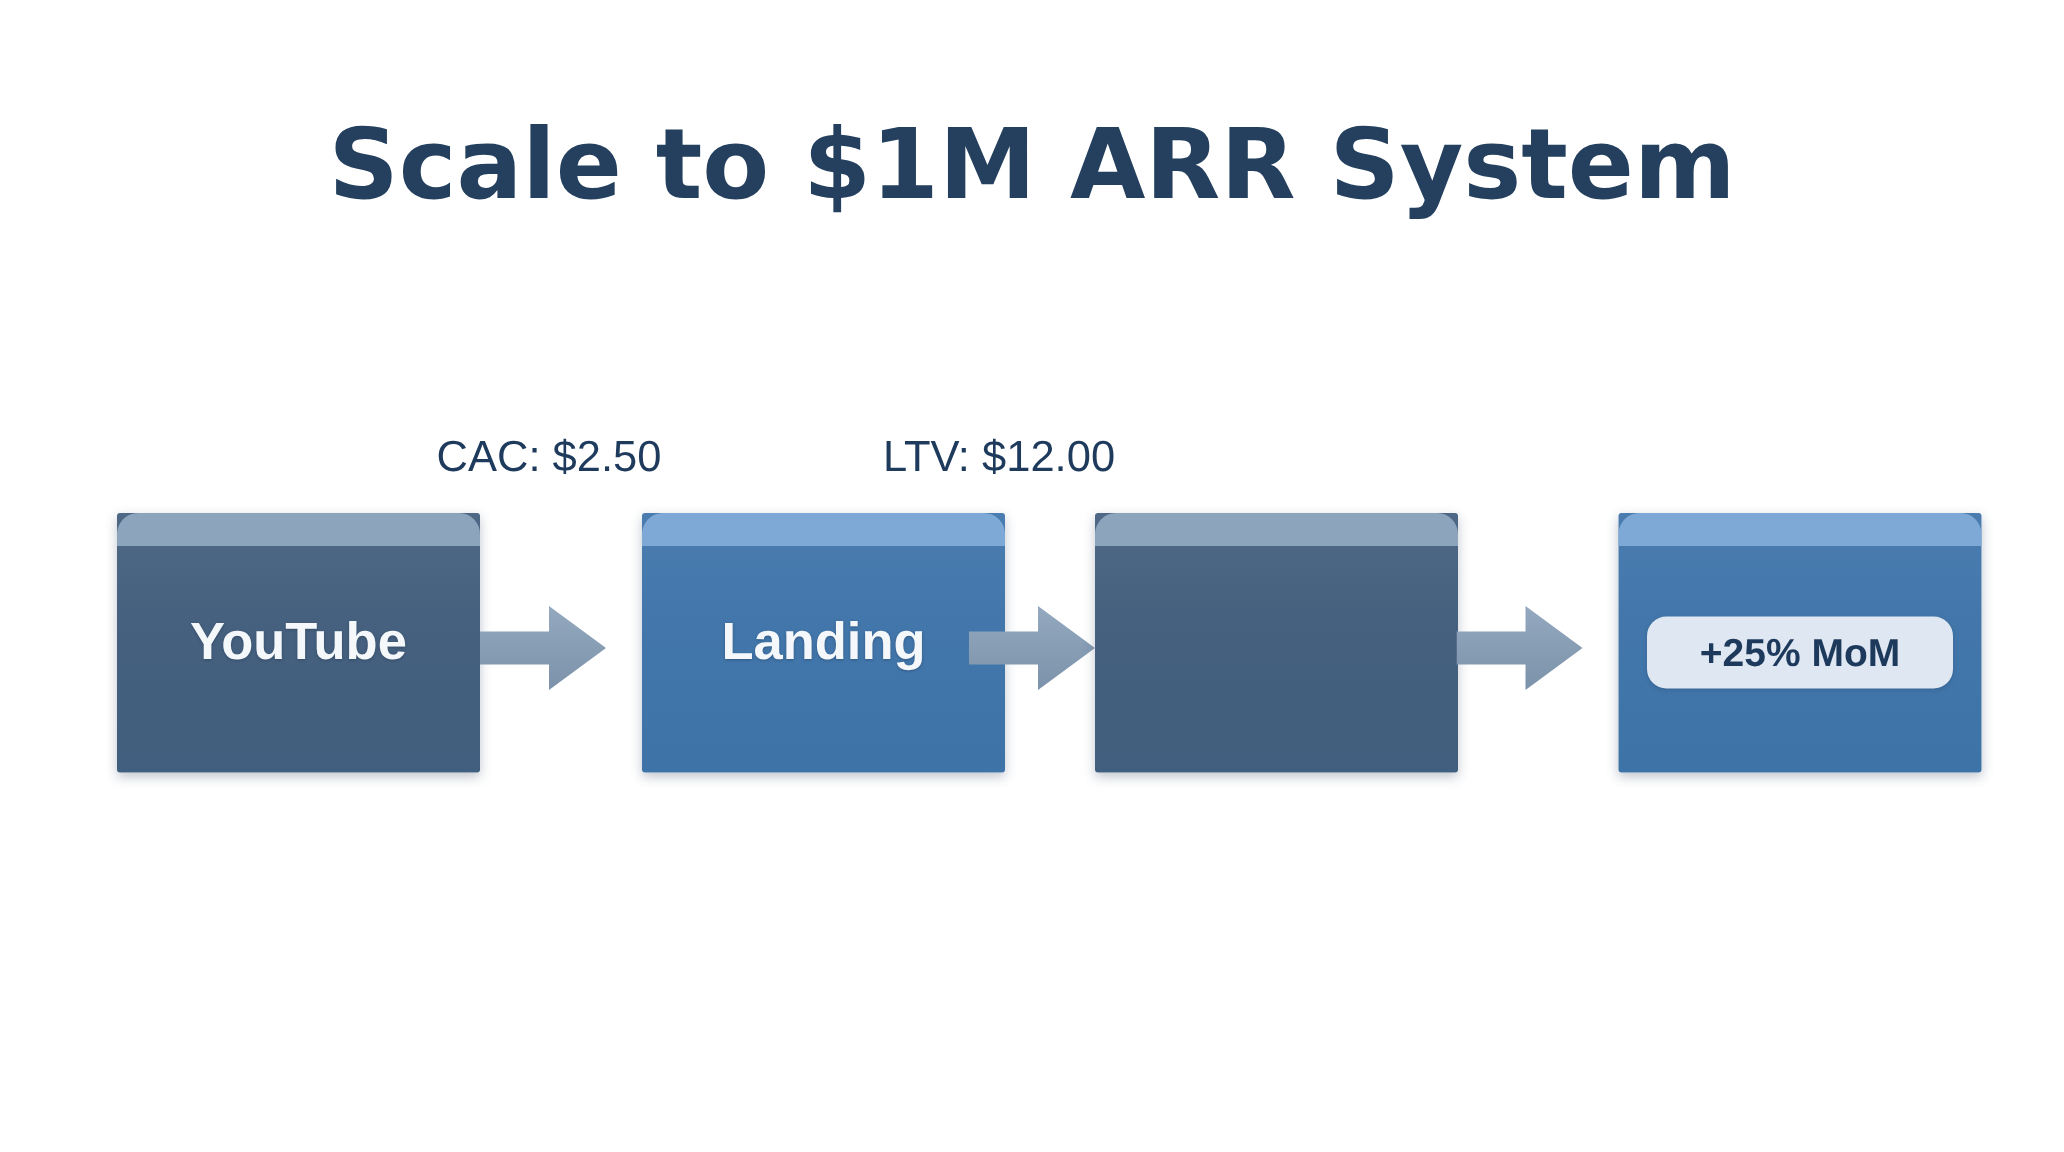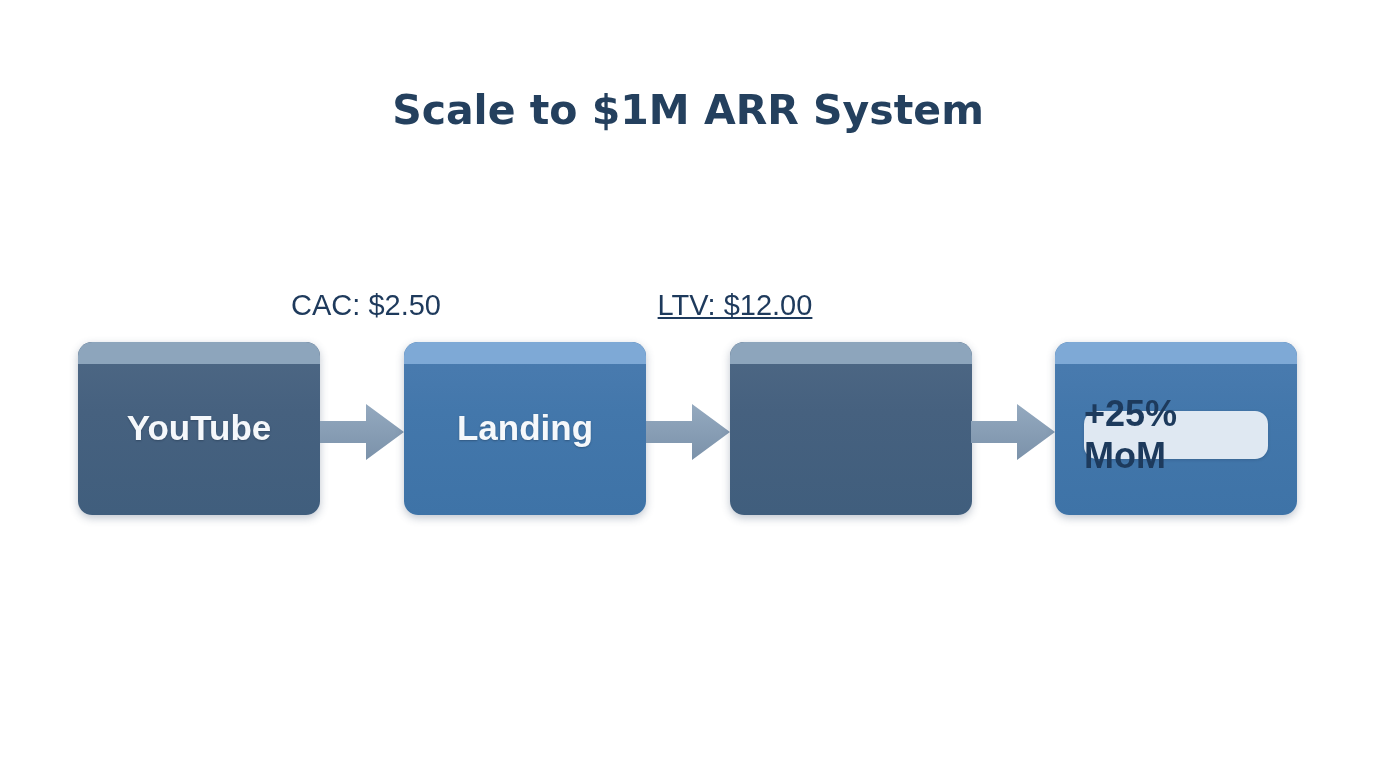--- a/index.html
+++ b/index.html
@@ -18,53 +18,53 @@
   .title {
     position: absolute;
     left: 0;
     top: 76px;
     width: 1376px;
     height: 68px;
     display: flex;
     align-items: center;
     justify-content: center;
     font-family: "DejaVu Sans", "Liberation Sans", sans-serif;
-    font-size: 41px;
+    font-size: 65px;
     font-weight: 800;
     letter-spacing: 0px;
     color: #24405e;
   }
   .metric {
     position: absolute;
     top: 289px;
     transform: translateX(-50%);
     font-size: 29px;
     font-weight: 400;
     color: #1e3a5c;
     white-space: nowrap;
     text-align: center;
   }
   .metric.cac { left: 366px; }
-  .metric.ltv { left: 735px; text-decoration: underline; }
+  .metric.ltv { left: 666px; }
 
   .step {
     position: absolute;
     top: 342px;
     width: 242px;
     height: 173px;
-    border-radius: 14px;
+    border-radius: 2px;
     box-shadow: 0 3px 8px rgba(45, 65, 95, 0.30);
     display: flex;
     flex-direction: column;
     align-items: center;
     justify-content: center;
     overflow: hidden;
   }
   .step.dark { background: linear-gradient(180deg, #4e6885 0%, #46617f 40%, #405e7d 100%); }
-  .step.blue { background: linear-gradient(180deg, #4b7cb0 0%, #4377ab 40%, #3e73a7 100%); }
+  .step.blue { background: linear-gradient(180deg, #4b7cb0 0%, #4377ab 40%, #3e73a7 100%); margin-left: 24px; }
 
   .step-top {
     position: absolute;
     left: 0; top: 0;
     width: 100%;
     height: 22px;
     border-radius: 14px 14px 0 0;
   }
   .step.dark .step-top { background: #8da5bc; }
   .step.blue .step-top { background: #7ea9d6; }
@@ -85,28 +85,28 @@
   .step-2 { left: 404px; }
   .step-3 { left: 730px; }
   .step-4 { left: 1055px; }
 
   .step-4 .step-label { margin-top: 14px; }
 
   .badge {
     position: relative;
     z-index: 1;
     margin-top: 13px;
-    width: 184px;
+    width: 204px;
     height: 48px;
     background: #dfe8f2;
     border-radius: 13px;
     display: flex;
     align-items: center;
     justify-content: center;
-    font-size: 36px;
+    font-size: 26px;
     font-weight: 700;
     color: #1d3a5c;
     box-shadow: 0 1px 3px rgba(30, 50, 80, 0.25);
   }
 
   .arrow {
     position: absolute;
     top: 404px;
     width: 84px;
     height: 56px;

